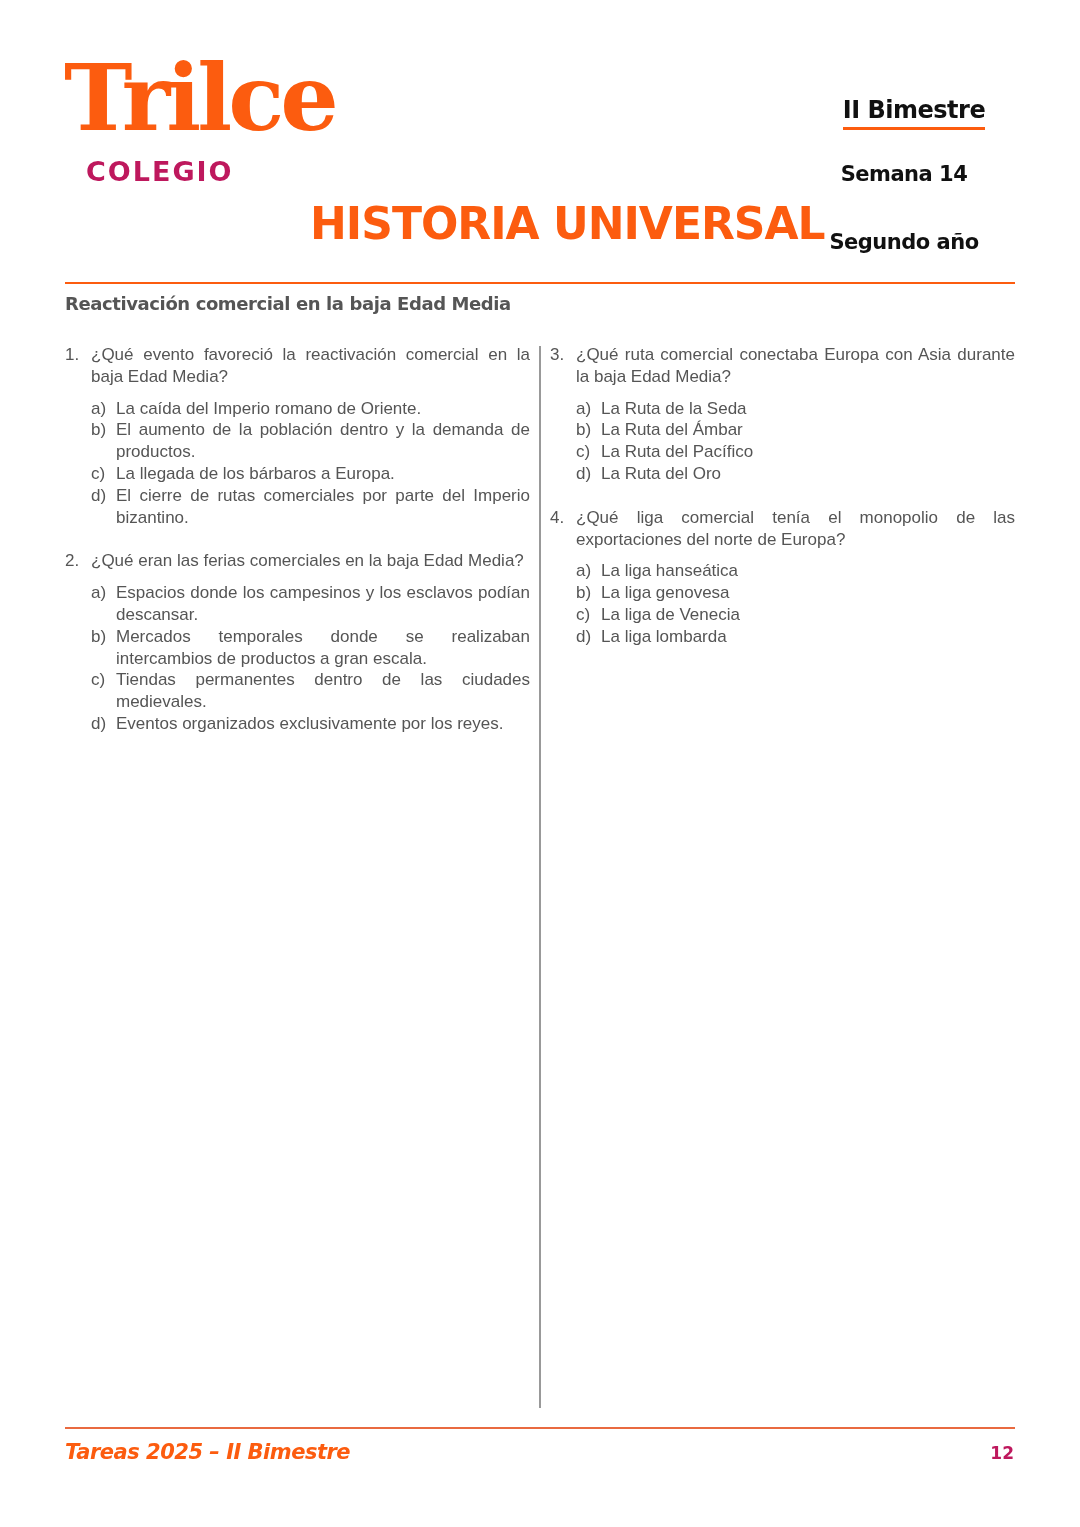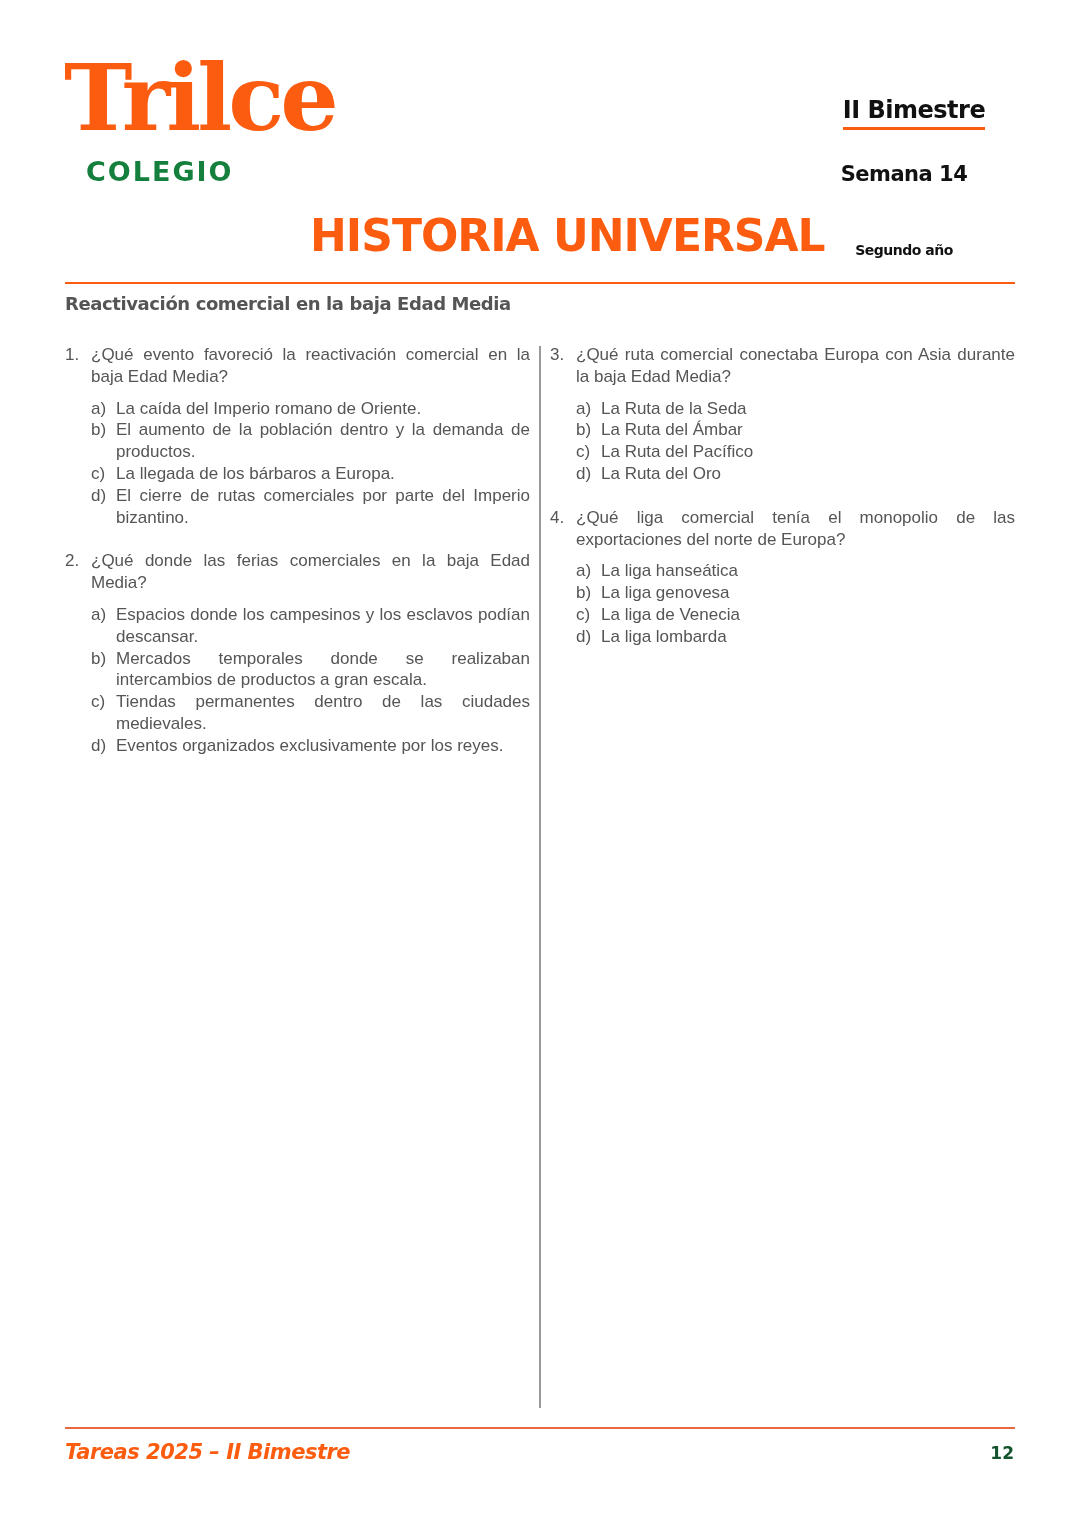--- a/index.html
+++ b/index.html
@@ -1,40 +1,40 @@
 <!DOCTYPE html>
 <html><head>
 <meta charset="utf-8">
 <style>
   html, body { margin: 0; padding: 0; background: #ffffff; }
   body { width: 1080px; height: 1527px; position: relative; overflow: hidden; font-family: "Liberation Sans", sans-serif; }
   .logo-main { position: absolute; left: 64px; top: 52px; font-family: "DejaVu Serif", serif; font-weight: bold; font-size: 92px; letter-spacing: -4px; color: #fc5c0f; line-height: 1; }
-  .logo-sub { position: absolute; left: 86px; top: 158px; font-family: "DejaVu Sans", sans-serif; font-weight: bold; font-size: 27px; letter-spacing: 2px; color: #15803d; line-height: 1; }
-  .subject { position: absolute; left: 310px; top: 214px; font-family: "DejaVu Sans", sans-serif; font-weight: bold; font-size: 44px; color: #fc5c0f; letter-spacing: -1px; line-height: 1; }
+  .logo-sub { position: absolute; left: 86px; top: 158px; font-family: "DejaVu Sans", sans-serif; font-weight: bold; font-size: 27px; letter-spacing: 2px; color: #be185d; line-height: 1; }
+  .subject { position: absolute; left: 310px; top: 202px; font-family: "DejaVu Sans", sans-serif; font-weight: bold; font-size: 44px; color: #fc5c0f; letter-spacing: -1px; line-height: 1; }
   .right-meta { position: absolute; right: 76px; top: 96px; width: 200px; text-align: center; font-family: "DejaVu Sans", sans-serif; font-weight: bold; color: #111; }
   .bimestre { font-size: 24px; display: inline-block; padding-bottom: 3px; border-bottom: 3px solid #fc5c0f; letter-spacing: -0.5px; margin-left: 20px; }
   .semana { font-size: 21px; margin-top: 32px; letter-spacing: -0.5px; }
-  .anio { font-size: 14px; margin-top: 56px; letter-spacing: -0.5px; }
+  .anio { font-size: 21px; margin-top: 44px; letter-spacing: -0.5px; }
   .top-rule { position: absolute; left: 65px; width: 950px; top: 282px; height: 2px; background: #fc5c0f; }
   .topic { position: absolute; left: 65px; top: 293px; font-family: "DejaVu Sans", sans-serif; font-weight: bold; font-size: 18px; color: #555; letter-spacing: -0.4px; }
   .col { position: absolute; top: 344px; width: 465px; color: #555; font-size: 17px; line-height: 21.8px; }
   .col.left { left: 65px; }
   .col.right { left: 550px; }
   .divider { position: absolute; left: 539px; top: 346px; width: 2px; height: 1062px; background: #999; }
   .question { margin-bottom: 22px; }
   .q-stem { display: flex; text-align: justify; }
   .q-num { width: 26px; flex-shrink: 0; }
   .q-text { flex: 1; }
   .options { margin-top: 10px; padding-left: 26px; }
   .opt { display: flex; text-align: justify; }
   .opt-letter { width: 25px; flex-shrink: 0; }
   .opt-text { flex: 1; }
   .bottom-rule { position: absolute; left: 65px; width: 950px; top: 1427px; height: 2px; background: #e96a40; }
   .footer-left { position: absolute; left: 65px; top: 1440px; font-family: "DejaVu Sans", sans-serif; font-weight: bold; font-size: 21px; color: #fc5c0f; letter-spacing: -0.5px; font-style: italic; }
-  .footer-page { position: absolute; right: 66px; top: 1443px; font-family: "DejaVu Sans", sans-serif; font-weight: bold; font-size: 17px; color: #14532d; }
+  .footer-page { position: absolute; right: 66px; top: 1443px; font-family: "DejaVu Sans", sans-serif; font-weight: bold; font-size: 17px; color: #be185d; }
 </style>
 </head>
 <body>
 
 <div class="logo-main">Trilce</div>
 <div class="logo-sub">COLEGIO</div>
 <div class="subject">HISTORIA UNIVERSAL</div>
 
 <div class="right-meta">
   <div><span class="bimestre">II Bimestre</span></div>
@@ -67,21 +67,21 @@
       <div class="opt">
           <span class="opt-letter">d)</span>
           <span class="opt-text">El cierre de rutas comerciales por parte del Imperio bizantino.</span>
         </div>
     </div>
   </div>
 
   <div class="question">
     <div class="q-stem">
       <span class="q-num">2.</span>
-      <span class="q-text">¿Qué donde las ferias comerciales en la baja Edad Media?</span>
+      <span class="q-text">¿Qué eran las ferias comerciales en la baja Edad Media?</span>
     </div>
     <div class="options">
       <div class="opt">
           <span class="opt-letter">a)</span>
           <span class="opt-text">Espacios donde los campesinos y los esclavos podían descansar.</span>
         </div>
       <div class="opt">
           <span class="opt-letter">b)</span>
           <span class="opt-text">Mercados temporales donde se realizaban intercambios de productos a gran escala.</span>
         </div>

